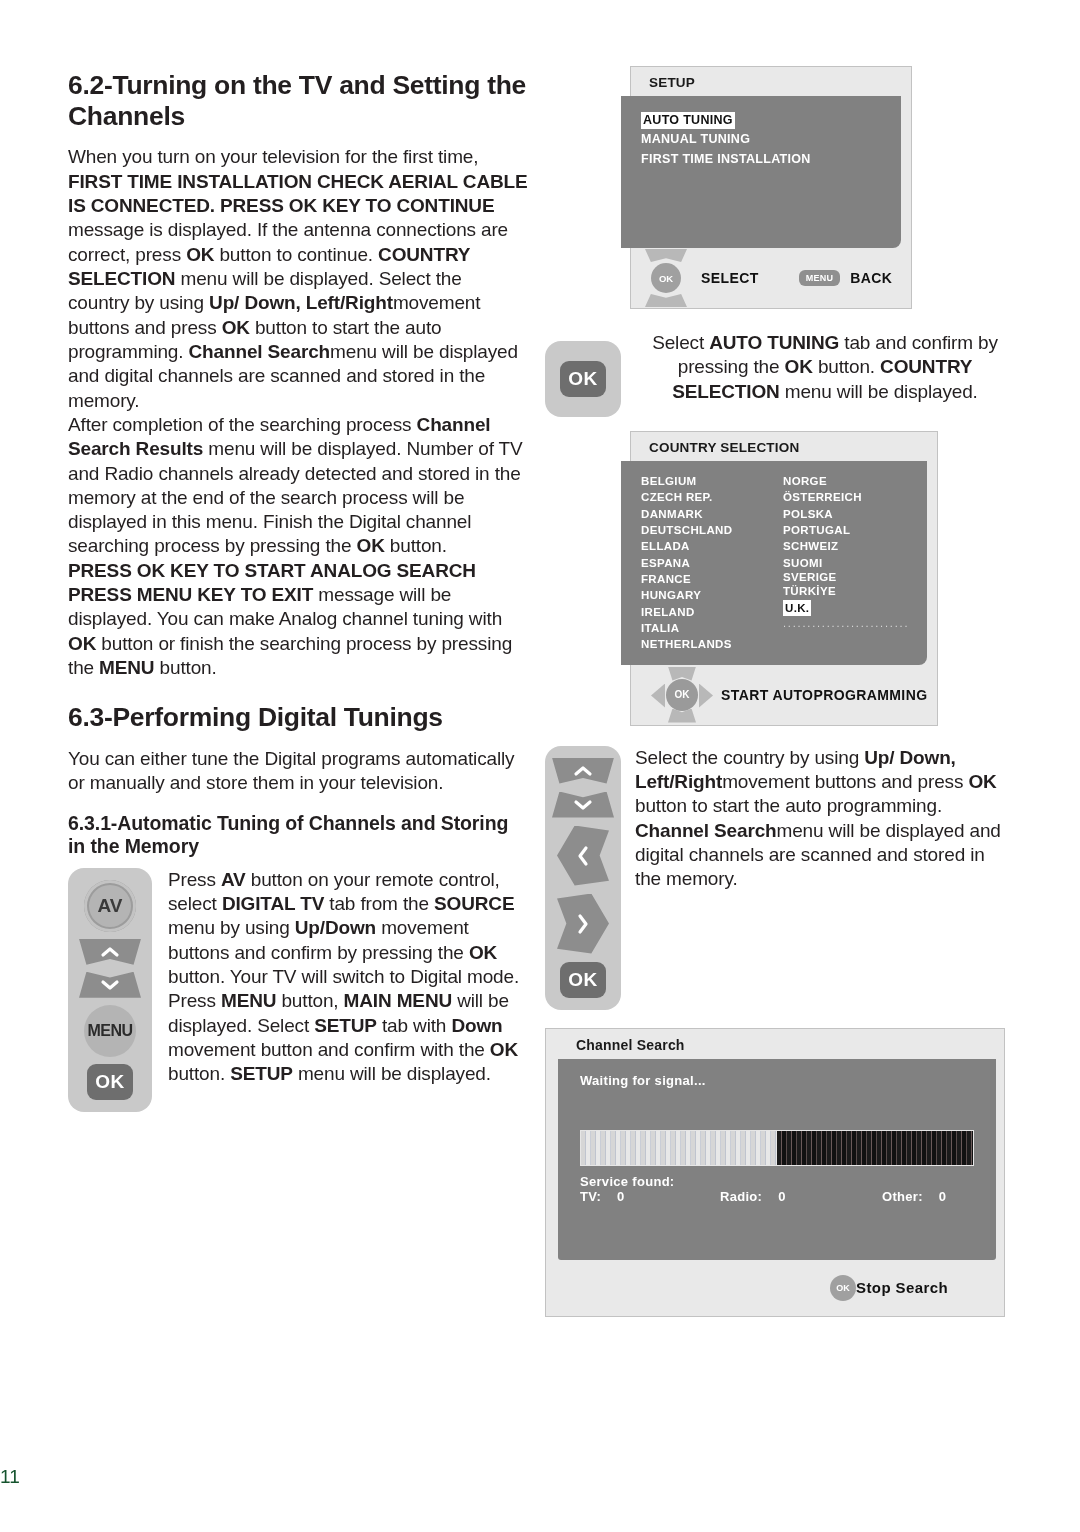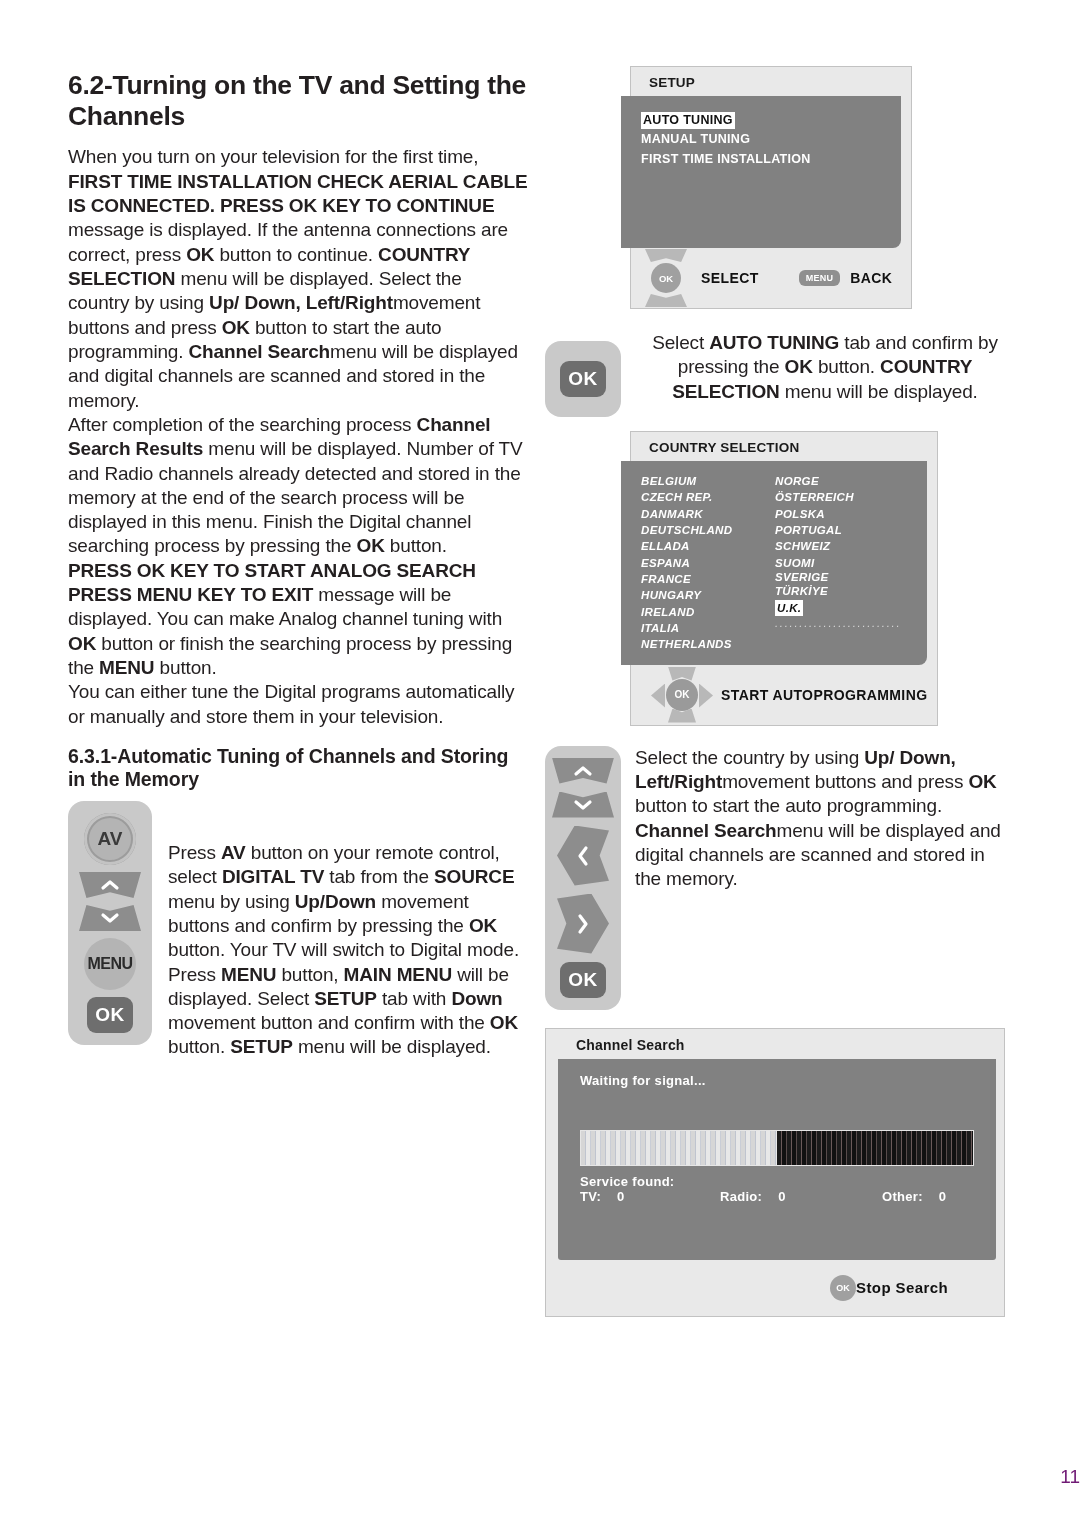--- a/index.html
+++ b/index.html
@@ -139,21 +139,21 @@
   .dpad4 .okc {
     position:absolute; left:15px; top:12px;
     width:32px; height:32px; border-radius:50%;
     background:#9a9a9a; color:#fff; font-size:10px; font-weight:bold;
     display:flex; align-items:center; justify-content:center;
   }
 
   
   .country-grid {
     display:grid; grid-template-columns:118px 1fr;
-    padding:12px 0 12px 20px; column-gap:16px;font-style:italic;
+    padding:12px 0 12px 20px; column-gap:24px;
   }
   .country {
     font-size:11.5px; font-weight:bold; letter-spacing:0.35px;
     line-height:1.42; color:#ffffff;
   }
   .country.sel { background:#ffffff; color:#111; display:inline-block; padding:0 2px; }
   .dots { letter-spacing:1.8px; font-size:11px; color:#d8d8d8; line-height:1.4; }
 
   
   .cs-line { font-size:13px; font-weight:bold; letter-spacing:0.3px; }
@@ -161,21 +161,21 @@
     height:34px; border:1px solid #e6e6e6;
     display:flex; overflow:hidden; background:#cfcfcf;
   }
   .progress .seg { flex:1 1 auto; }
   .stats { display:flex; font-size:13px; font-weight:bold; letter-spacing:0.3px; }
   .stat-tv    { width:140px; }
   .stat-radio { width:162px; }
 
   .pagenum {
     position:absolute; left:0; right:0; bottom:44px;
-    text-align:right; font-size:19px; color:#701a75;
+    text-align:left; font-size:19px; color:#14532d;
   }
 </style>
 </head>
 <body>
 
 <div class="page">
 
   <div class="col-left">
 
     <h2 class="sec">6.2-Turning on the TV and Setting the Channels</h2>
@@ -185,20 +185,21 @@
     </p>
 
     <p class="body">
       <span>After completion of the searching process </span><b>Channel Search Results</b><span> menu will be displayed. Number of TV and Radio channels already detected and stored in the memory at the end of the search process will be displayed in this menu. Finish the Digital channel searching process by pressing the </span><b>OK</b><span> button.</span>
     </p>
 
     <p class="body">
       <b>PRESS OK KEY TO START ANALOG SEARCH PRESS MENU KEY TO EXIT</b><span> message will be displayed. You can make Analog channel tuning with </span><b>OK</b><span> button or finish the searching process by pressing the </span><b>MENU</b><span> button.</span>
     </p>
 
+    <h2 class="sec" style="margin-top:22px">6.3-Performing Digital Tunings</h2>
 
     <p class="body">You can either tune the Digital programs automatically or manually and store them in your television.</p>
 
     <h3 class="sub">6.3.1-Automatic Tuning of Channels and Storing in the Memory</h3>
 
     <div style="display:flex; gap:16px; margin-top:10px;">
       <div class="remote" style="width:84px; padding:12px 0 12px 0; gap:7px; flex:0 0 auto; height:fit-content;">
         <div class="btn-circle btn-av">AV</div>
         <div class="chev chev-up">
           <svg width="20" height="12" viewBox="0 0 20 12">
@@ -206,21 +207,21 @@
             </svg>
         </div>
         <div class="chev chev-down">
           <svg width="20" height="12" viewBox="0 0 20 12">
               <path d="M3 3 L10 9 L17 3" stroke="#fff" stroke-width="3.2" fill="none" stroke-linecap="round" stroke-linejoin="round"></path>
             </svg>
         </div>
         <div class="btn-circle btn-menu">MENU</div>
         <div class="btn-ok-sq">OK</div>
       </div>
-      <p class="body" style="flex:1 1 auto;margin-top:40px;">
+      <p class="body" style="flex:1 1 auto;">
         <span>Press </span><b>AV</b><span> button on your remote control, select </span><b>DIGITAL TV</b><span> tab from the </span><b>SOURCE</b><span> menu by using </span><b>Up/Down</b><span> movement buttons and confirm by pressing the </span><b>OK</b><span> button. Your TV will switch to Digital mode. Press </span><b>MENU</b><span> button, </span><b>MAIN MENU</b><span> will be displayed. Select </span><b>SETUP</b><span> tab with </span><b>Down</b><span> movement button and confirm with the </span><b>OK</b><span> button. </span><b>SETUP</b><span> menu will be displayed.</span>
       </p>
     </div>
 
   </div>
 
   <div class="col-right">
 
     <div class="osd" style="width:280px; margin-left:85px;">
       <div class="osd-title">SETUP</div>

